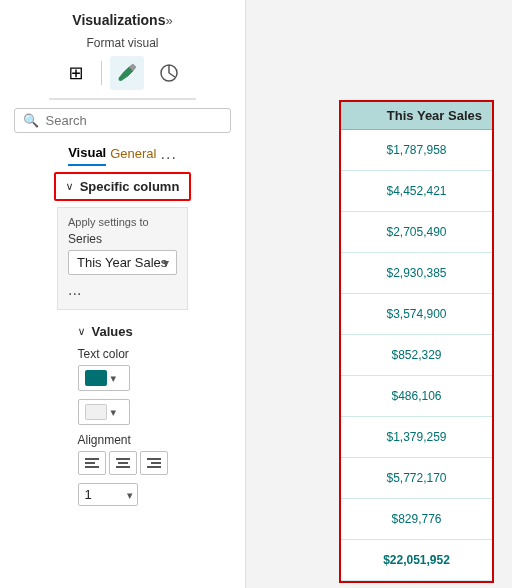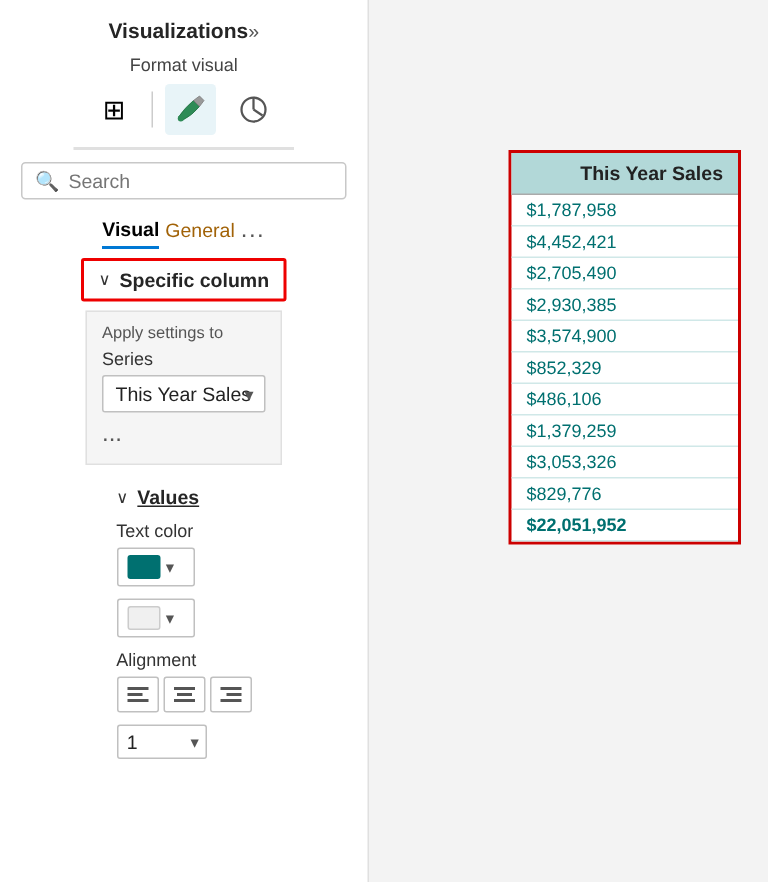--- a/index.html
+++ b/index.html
@@ -202,21 +202,20 @@
     }
     .values-header {
       display: flex;
       align-items: center;
       margin-bottom: 8px;
     }
     .values-title {
       font-size: 13px;
       font-weight: 600;
       color: #252525;
-      text-decoration: underline;
     }
 
     .prop-label {
       font-size: 12px;
       color: #333;
       margin-bottom: 4px;
     }
     .color-btn {
       display: flex;
       align-items: center;
@@ -310,22 +309,22 @@
       background: #b2d8d8;
       text-align: right;
       padding: 6px 10px;
       font-size: 13px;
       font-weight: 700;
       color: #222;
       border-bottom: 1px solid #aaa;
     }
     .data-row {
       display: flex;
-      justify-content: flex-start;
-      padding: 3px 10px;
+      justify-content: center;
+      padding: 13px 10px;
       font-size: 12px;
       border-bottom: 1px solid #d0e8e8;
     }
     .data-row .cell-value {
       color: #007070;
       text-align: right;
     }
     .data-row.total-row {
       font-weight: 700;
     }
@@ -464,21 +463,21 @@
     <div class="data-row">
         <span class="cell-value">$852,329</span>
       </div>
     <div class="data-row">
         <span class="cell-value">$486,106</span>
       </div>
     <div class="data-row">
         <span class="cell-value">$1,379,259</span>
       </div>
     <div class="data-row">
-        <span class="cell-value">$3,053,326</span>
+        <span class="cell-value">$5,772,170</span>
       </div>
     <div class="data-row">
         <span class="cell-value">$829,776</span>
       </div>
     <div class="data-row total-row">
         <span class="cell-value">$22,051,952</span>
       </div>
   </div>
 </div>
 

